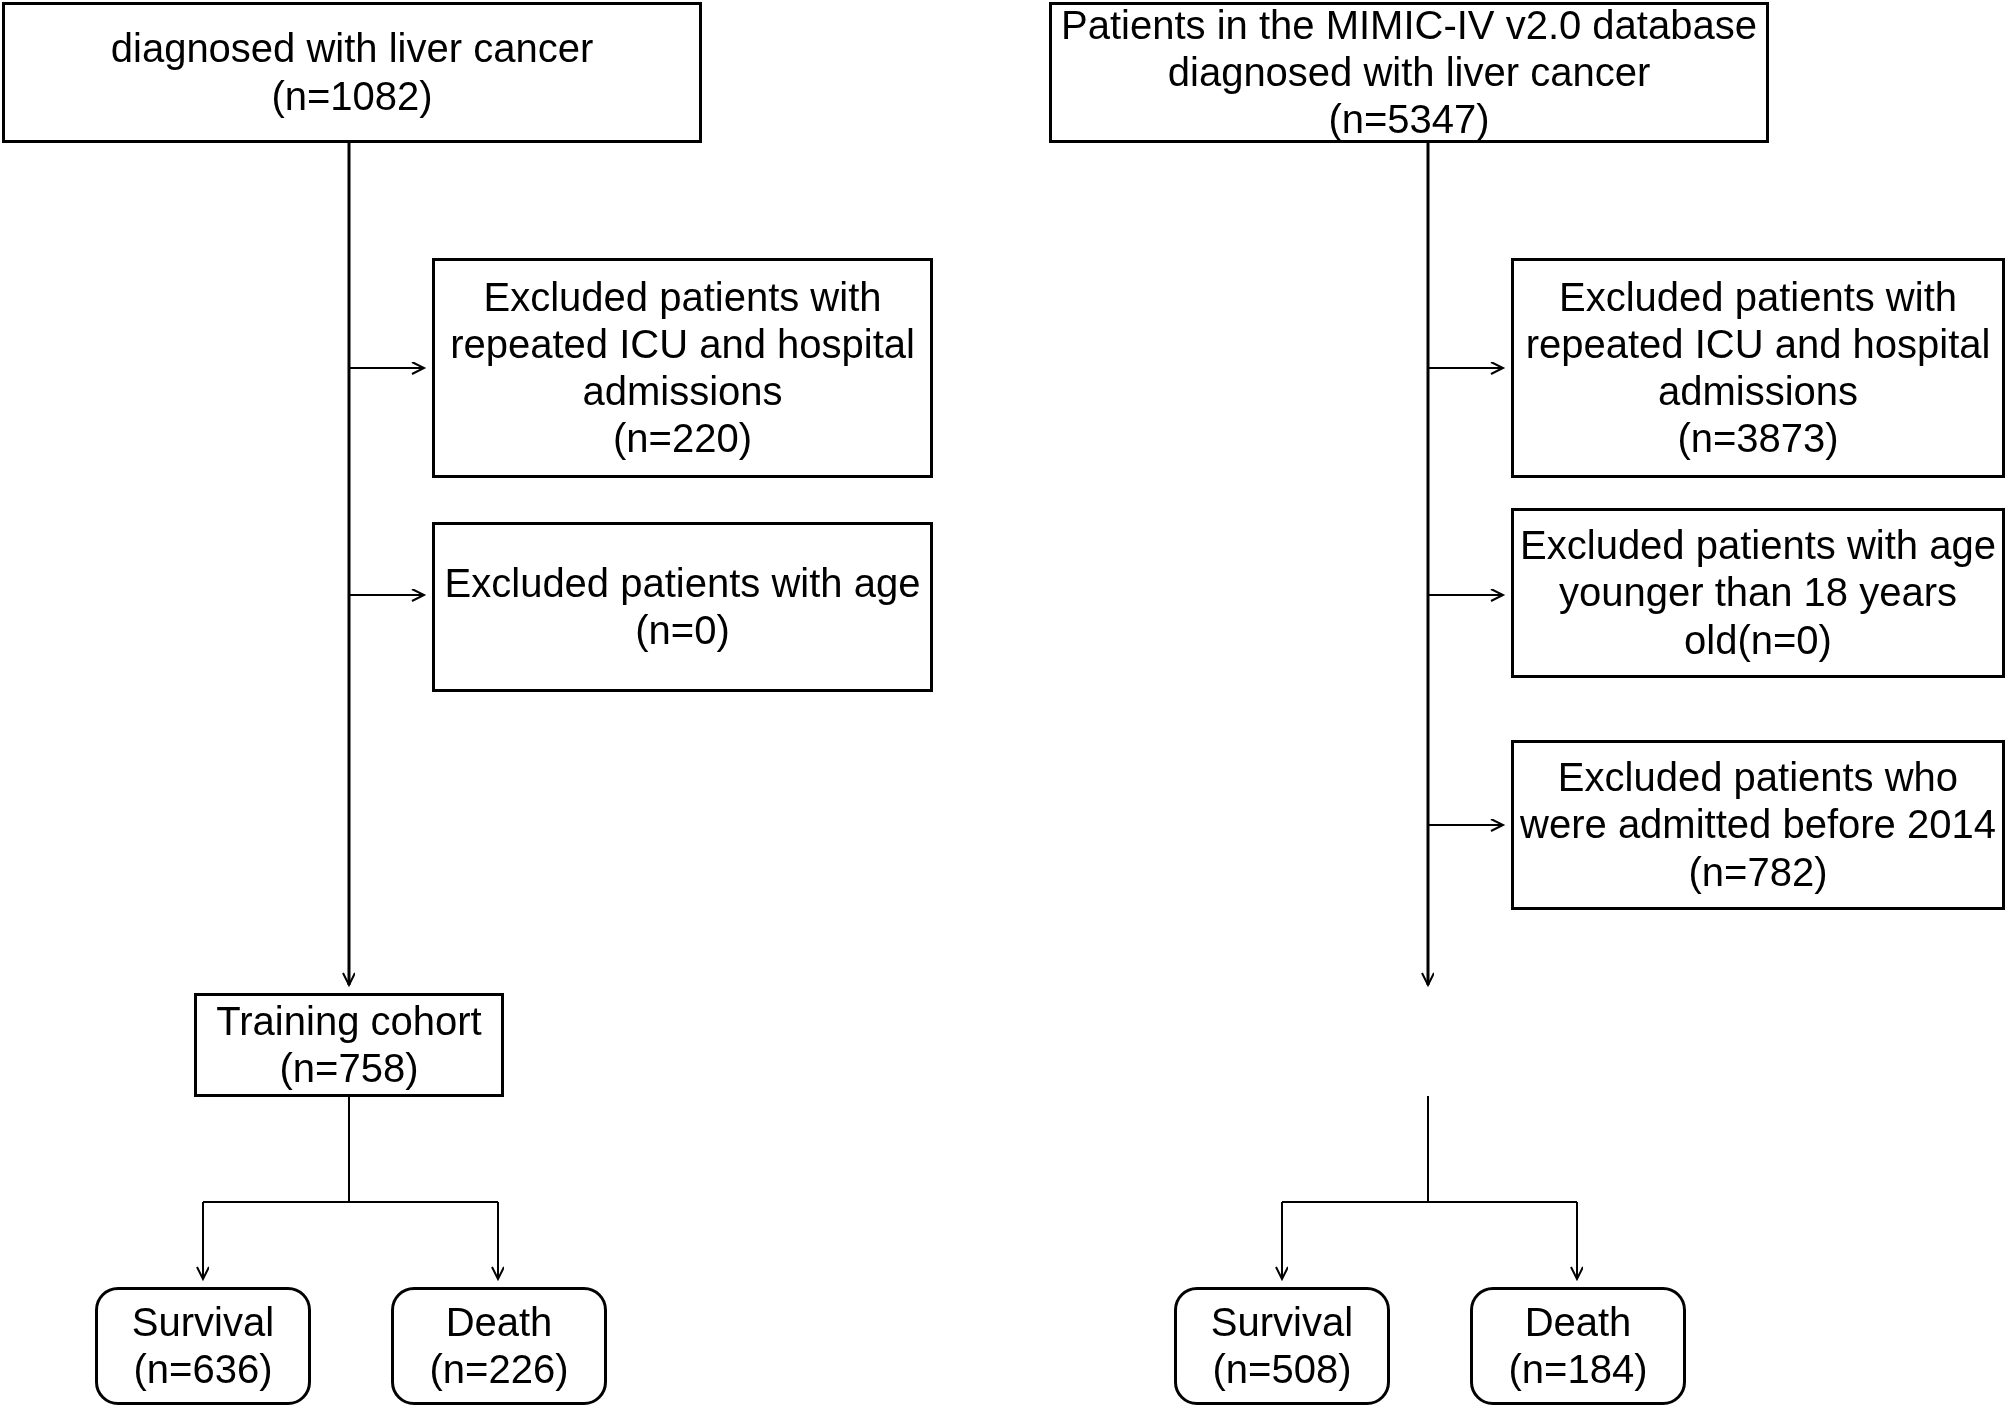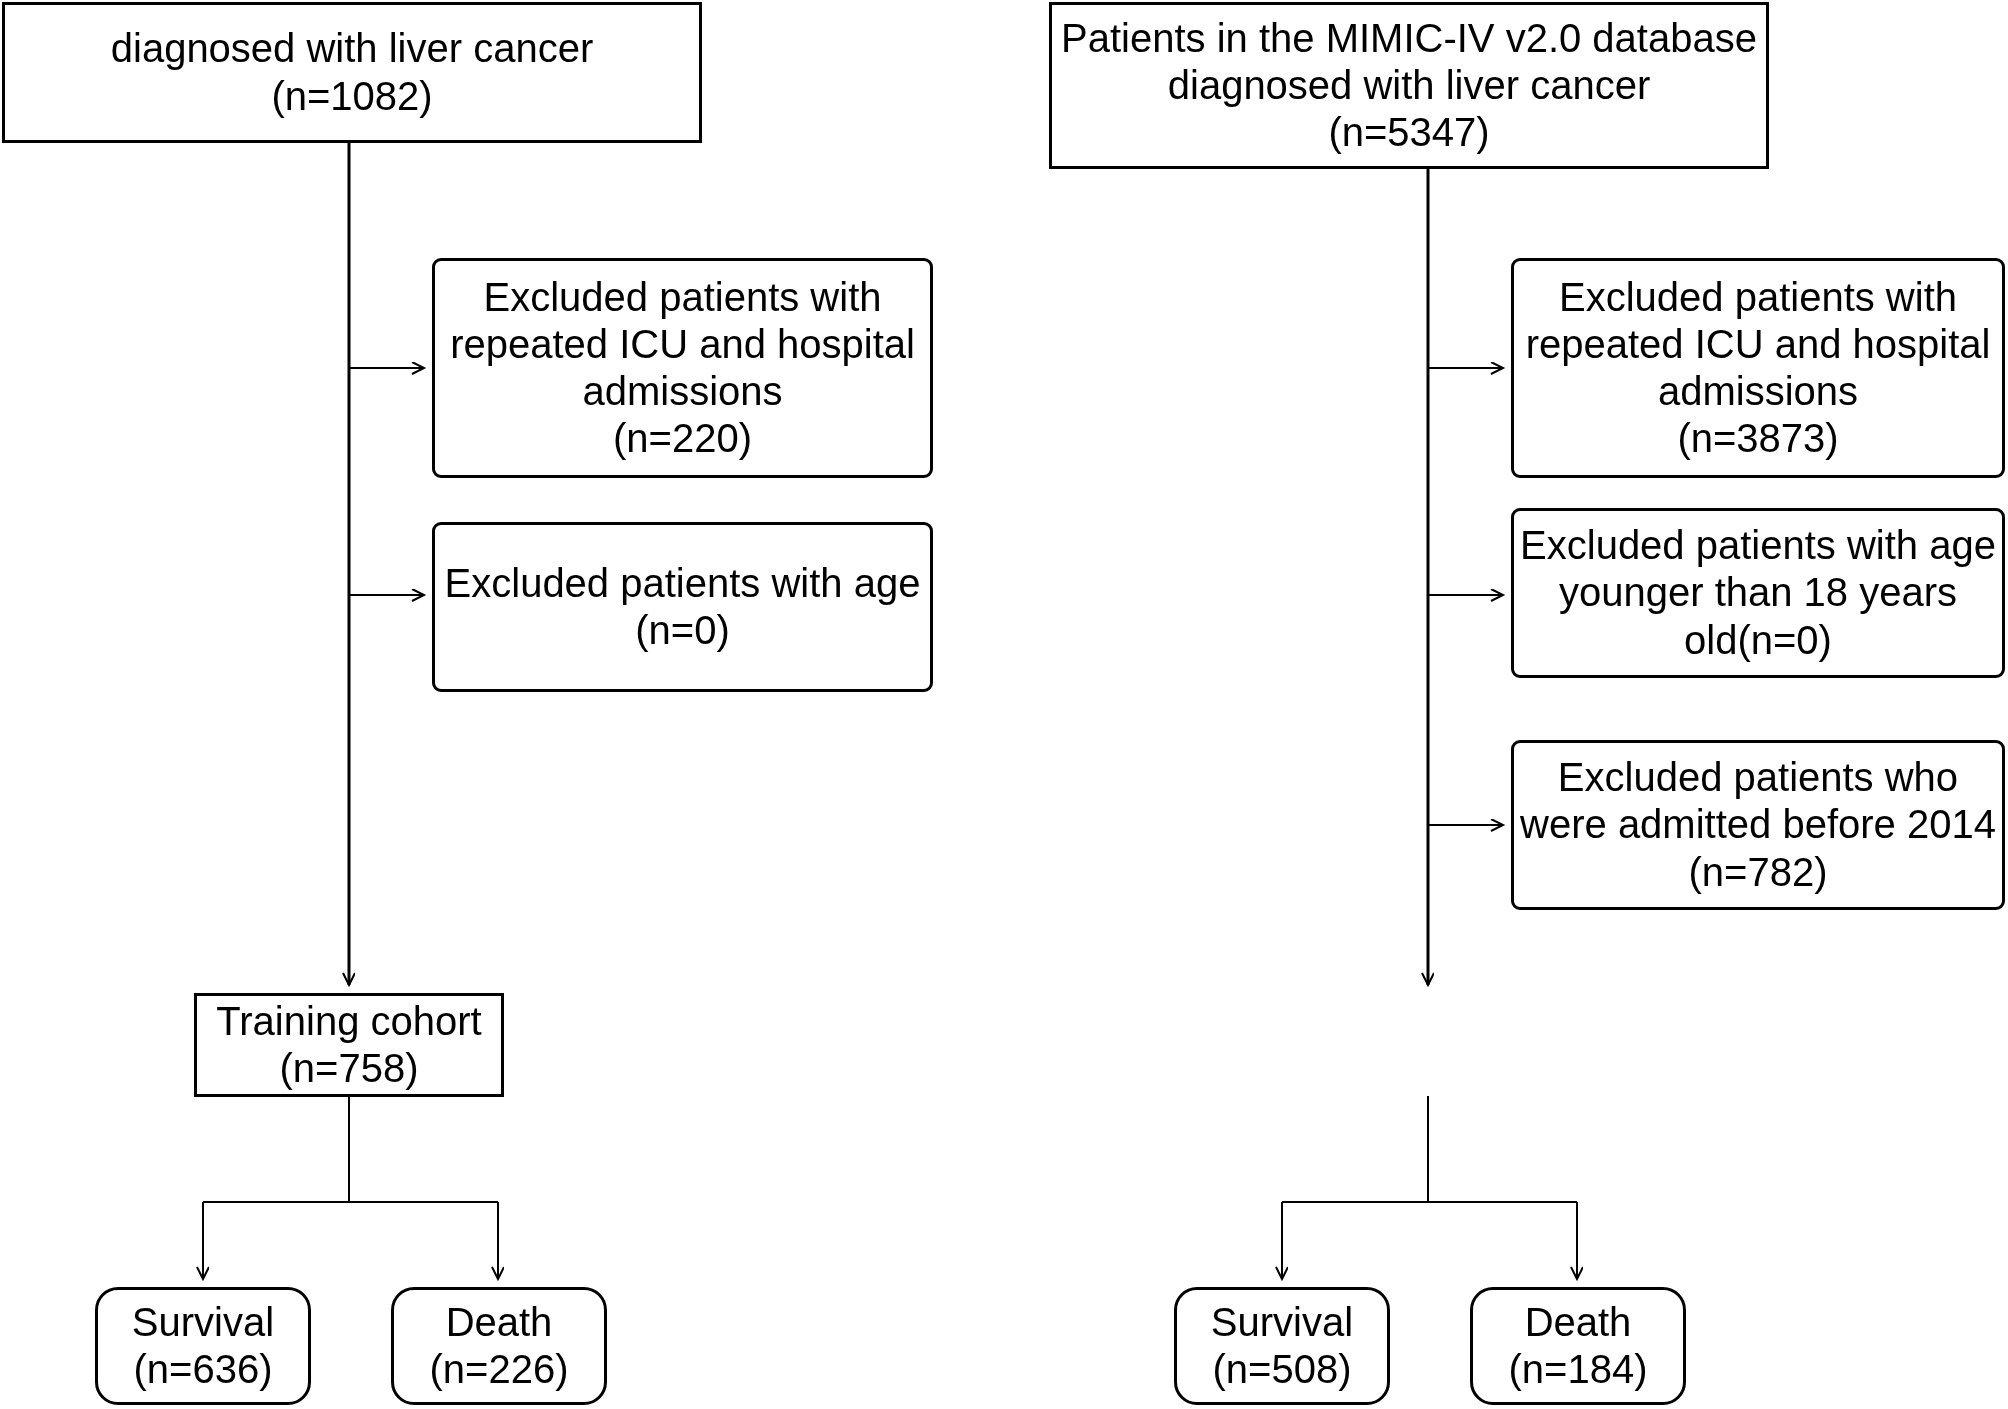--- a/index.html
+++ b/index.html
@@ -40,21 +40,21 @@
     text-align: center;
     line-height: 1.18;
     color: #000000;
     padding: 2px 6px;
   }
   .node-box .line {
     display: block;
     white-space: nowrap;
   }
   .box-big    { font-size: 40px; }
-  .box-excl   { font-size: 40px; border-radius: 9px; }
+  .box-excl   { font-size: 40px; }
   .box-cohort { font-size: 40px; }
   .box-out    { font-size: 40px; border-radius: 23px; }
 </style>
 </head>
 <body>
 
 <div id="flow-root">
 
   <svg class="flow-svg" viewBox="0 0 2008 1409">
     <defs>
@@ -109,21 +109,21 @@
   <div class="node-box box-out" style="left:95px; top:1287px; width:216px; height:118px;">
     <span class="line">Survival</span>
     <span class="line">(n=636)</span>
   </div>
 
   <div class="node-box box-out" style="left:391px; top:1287px; width:216px; height:118px;">
     <span class="line">Death</span>
     <span class="line">(n=226)</span>
   </div>
 
-  <div class="node-box box-big" style="left:1049px; top:2px; width:720px; height:167px;">
+  <div class="node-box box-big" style="left:1049px; top:2px; width:720px; height:141px;">
     <span class="line">Patients in the MIMIC-IV v2.0 database</span>
     <span class="line">diagnosed with liver cancer</span>
     <span class="line">(n=5347)</span>
   </div>
 
   <div class="node-box box-excl" style="left:1511px; top:258px; width:494px; height:220px;">
     <span class="line">Excluded patients with</span>
     <span class="line">repeated ICU and hospital</span>
     <span class="line">admissions</span>
     <span class="line">(n=3873)</span>

